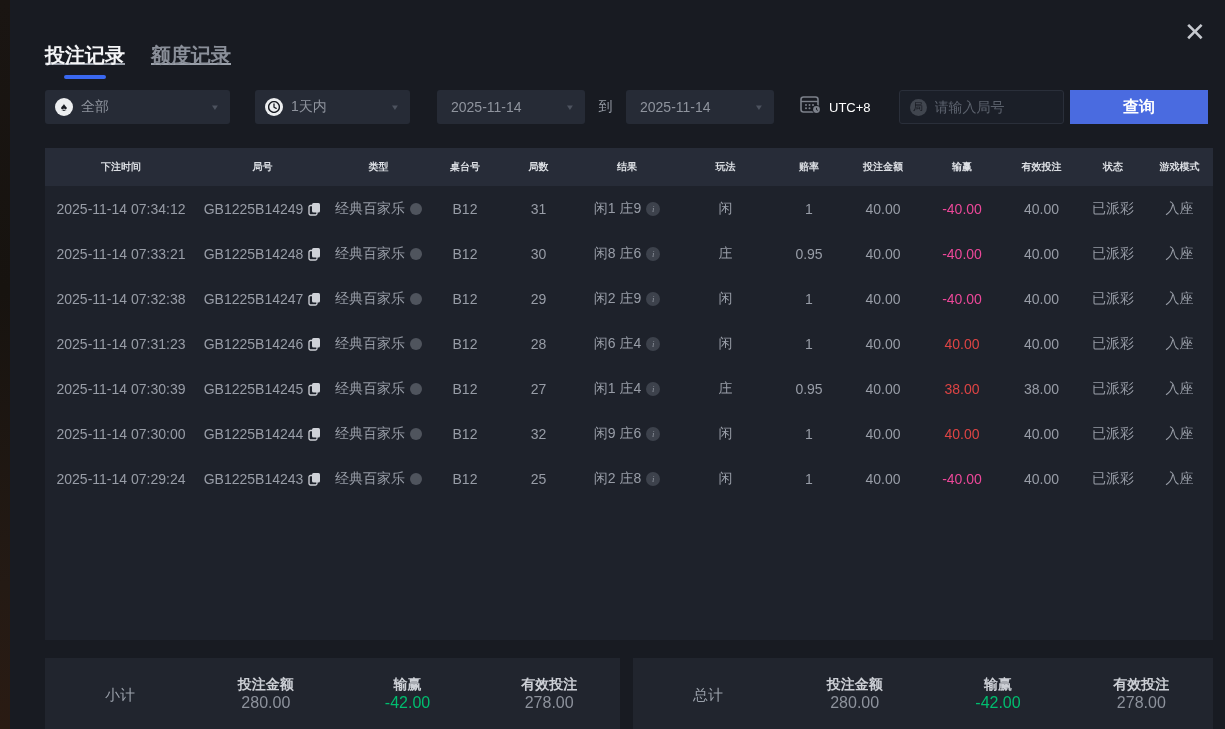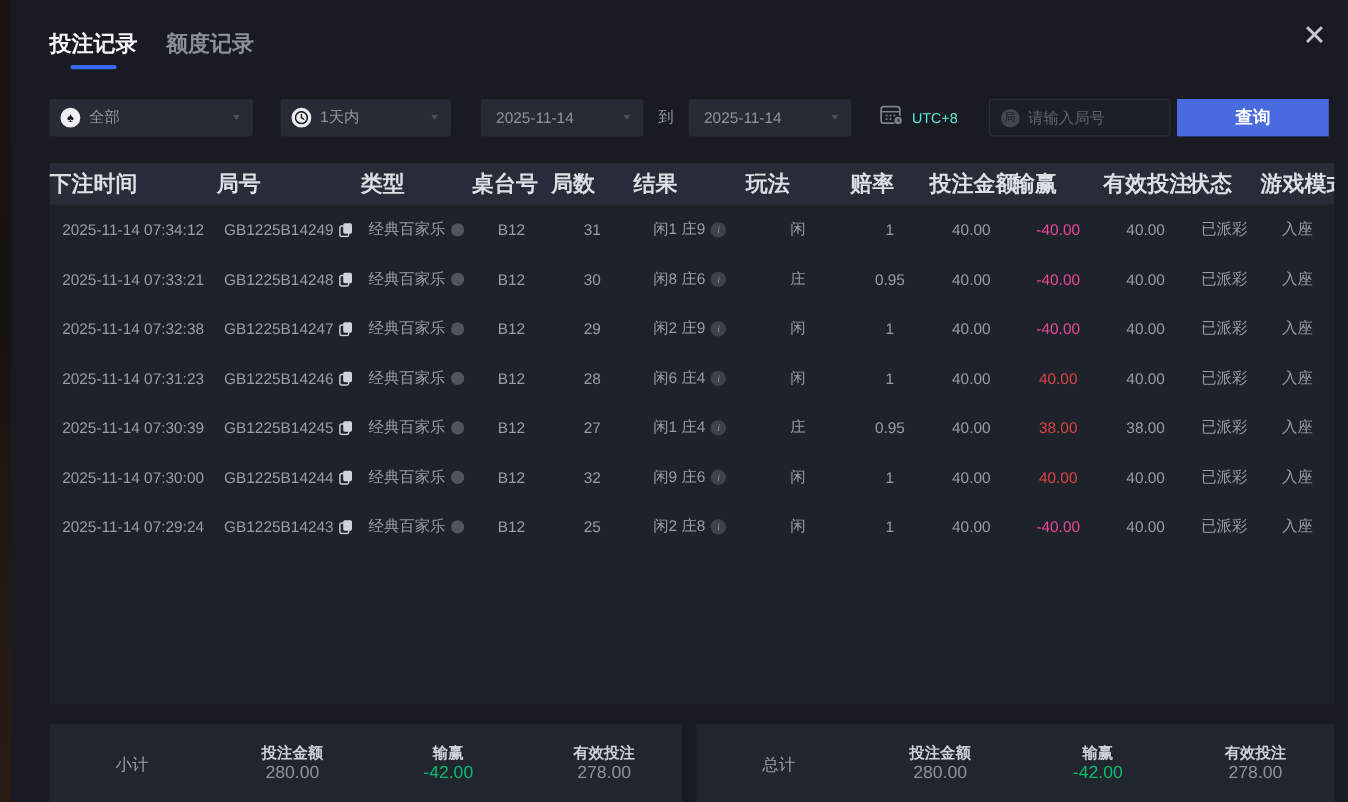--- a/index.html
+++ b/index.html
@@ -17,21 +17,21 @@
     position:absolute; left:10px; top:0; right:0; bottom:0;
     background:#181b22;
   }
   
   .close-btn {
     position:absolute; top:16px; right:14px; width:32px; height:32px;
     display:flex; align-items:center; justify-content:center;
     color:#c6c9cf; font-size:26px; font-weight:300; cursor:pointer; line-height:1;
   }
   
-  .tabs { position:absolute; left:35px; top:26px; display:flex; gap:26px; }
+  .tabs { position:absolute; left:35px; top:42px; display:flex; gap:26px;text-decoration:underline; }
   .tab { font-size:20px; font-weight:bold; color:#8a8f99; cursor:pointer; padding-bottom:10px; position:relative; }
   .tab.active { color:#f4f5f7; }
   .tab.active::after {
     content:""; position:absolute; left:50%; transform:translateX(-50%);
     bottom:0; width:42px; height:4px; border-radius:2px; background:#3a68f0;
   }
   
   .filterbar { position:absolute; left:35px; top:90px; right:17px; height:34px; display:flex; align-items:center; }
   .select, .datebox, .inputbox {
     height:34px; background:#262b36; border-radius:3px;
@@ -43,40 +43,40 @@
   .datebox { width:148px; padding:0 10px 0 14px; }
   .date-from { margin-left:27px; }
   .to-label { width:41px; text-align:center; font-size:14px; color:#949aa4; }
   .caret { margin-left:auto; font-size:10px; color:#4d535f; transform:scaleY(.8); }
   .circle-icon {
     width:18px; height:18px; border-radius:50%; background:#eceef0;
     display:flex; align-items:center; justify-content:center; margin-right:8px; flex:0 0 auto;
   }
   .spade-glyph { color:#171a21; font-size:12px; line-height:1; margin-top:-1px; }
   .tz-group { display:flex; align-items:center; margin-left:26px; }
-  .tz-label { font-size:13px; color:#5eead4; margin-left:7px; }
+  .tz-label { font-size:13px; color:#ffffff; margin-left:7px; }
   .inputbox { width:165px; margin-left:28px; background:#1b1f28; border:1px solid #2a2f3a; padding:0 10px; }
   .round-circle {
     width:17px; height:17px; border-radius:50%; background:#41464f; color:#15181f;
     font-size:10px; display:flex; align-items:center; justify-content:center; margin-right:8px; flex:0 0 auto;
   }
   .inputbox input {
     background:transparent; border:none; outline:none; width:100%;
     font-size:14px; color:#8f949e; font-family:inherit;
   }
   .inputbox input::placeholder { color:#5c626d; }
   .query-btn {
     margin-left:auto; width:138px; height:34px; background:#4a6be0; border:none; border-radius:0;
     color:#ffffff; font-size:16px; font-weight:bold; cursor:pointer; font-family:inherit;
   }
   
   .table-wrap { position:absolute; left:35px; top:148px; width:1168px; height:492px; background:#1e222b; overflow:hidden; }
   .grid-row { display:grid; grid-template-columns:152px 131px 101px 72px 75px 102px 95px 72px 76px 82px 77px 66px 67px; align-items:center; }
   .thead { height:38px; background:#272c38; }
-  .hcell { text-align:left; font-size:20px; font-weight:bold; color:#dcdfe4; white-space:nowrap; }
+  .hcell { text-align:center; font-size:10px; font-weight:bold; color:#dcdfe4; white-space:nowrap; }
   .trow { height:45px; }
   .cell { text-align:center; font-size:14px; color:#989da7; white-space:nowrap;
           display:flex; align-items:center; justify-content:center; gap:5px; }
   .cell .val-green { color:#ec4899; }
   .cell .val-red { color:#dd4444; }
   .icon-copy svg { display:block; }
   .type-dot { width:12px; height:12px; border-radius:50%; background:#585d66; opacity:.85; }
   .info-dot {
     width:14px; height:14px; border-radius:50%; background:#3d424c; color:#8d929c;
     font-size:9px; font-style:italic; display:flex; align-items:center; justify-content:center; font-family:"Liberation Serif",serif;

